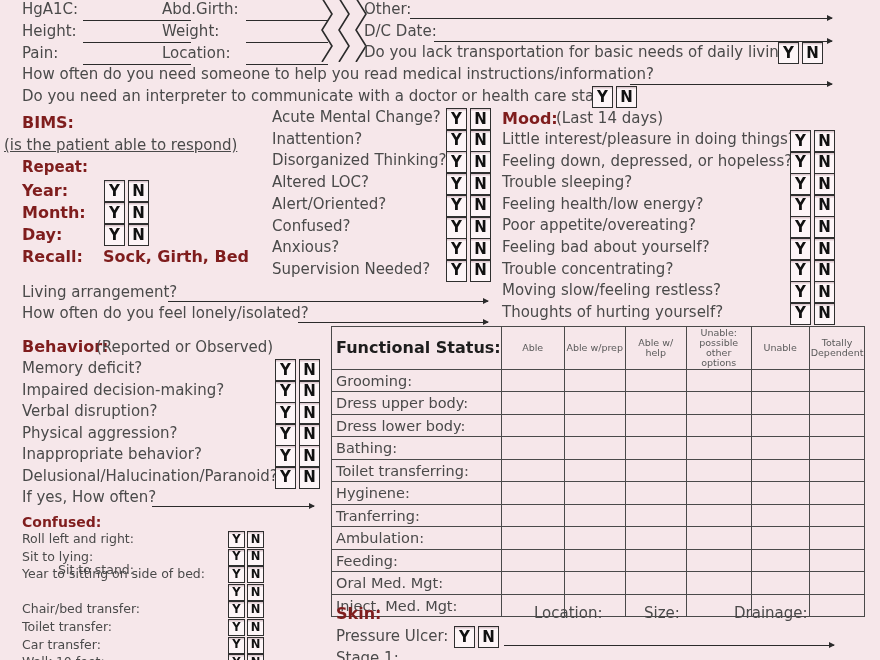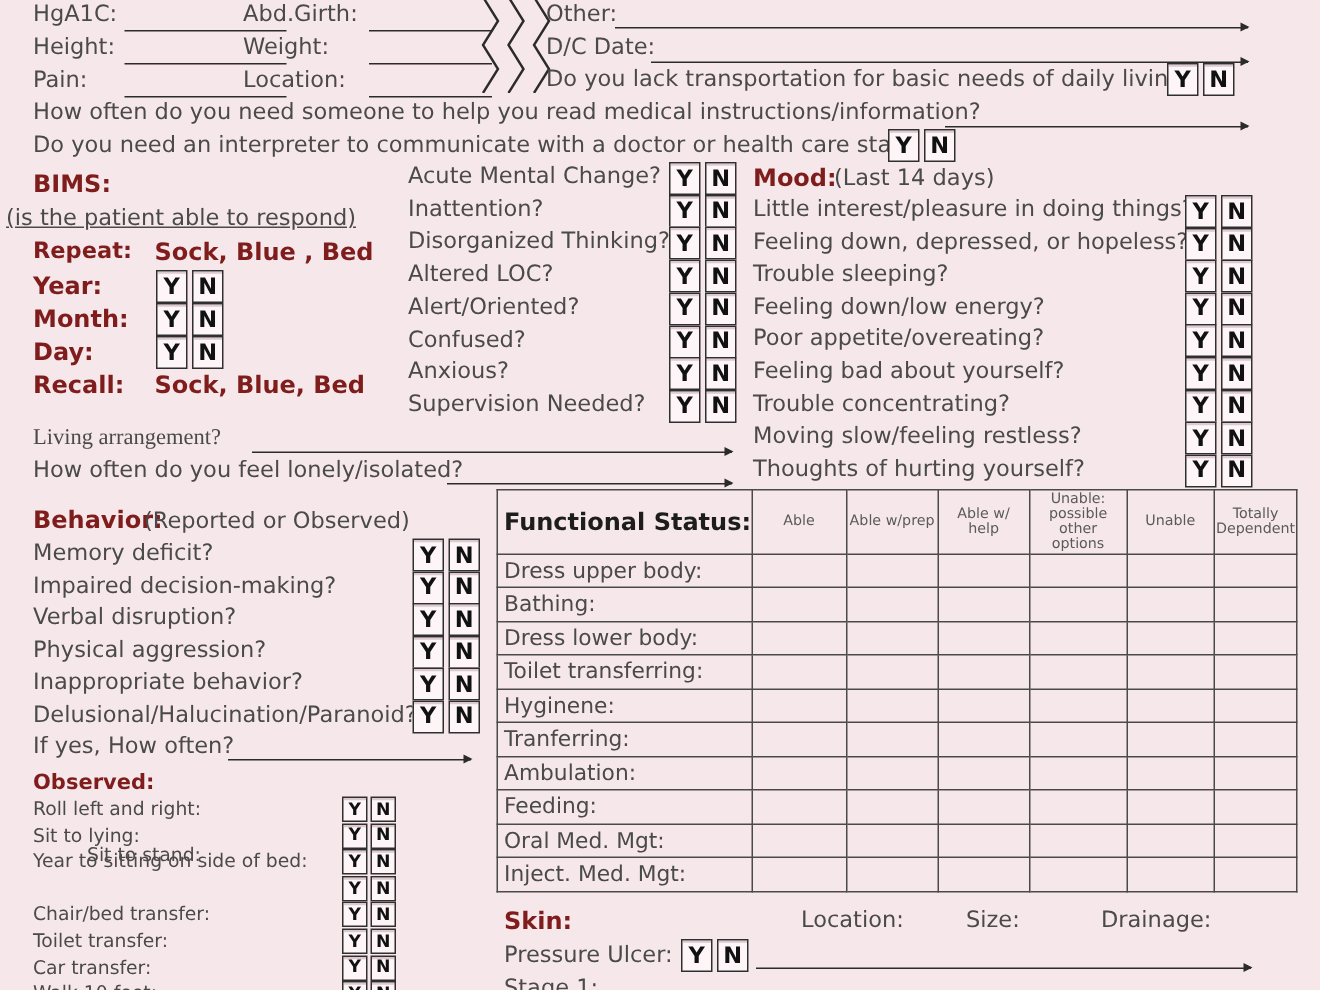--- a/index.html
+++ b/index.html
@@ -108,44 +108,43 @@
   <div class="abs lbl" style="left:22px;top:89px;">Do you need an interpreter to communicate with a doctor or health care staff?</div>
   <div class="yn" style="left:592px;top:86px;">
     <div class="ynbox">Y</div>
     <div class="ynbox">N</div>
   </div>
 
   <div class="abs lbl bold" style="left:22px;top:115px;font-size:16px;">BIMS:</div>
   <div class="abs lbl" style="left:4px;top:138px;text-decoration:underline;">(is the patient able to respond)</div>
 
   <div class="abs lbl bold" style="left:22px;top:160px;font-size:15px;">Repeat:</div>
-  <div class="abs lbl bold" style="left:103px;top:160px;font-size:16px;">Sock, Blue , Bed</div>
 
   <div class="abs lbl bold" style="left:22px;top:183px;font-size:16px;">Year:</div>
   <div class="yn" style="left:104px;top:180px;">
     <div class="ynbox">Y</div>
     <div class="ynbox">N</div>
   </div>
 
   <div class="abs lbl bold" style="left:22px;top:205px;font-size:16px;">Month:</div>
   <div class="yn" style="left:104px;top:202px;">
     <div class="ynbox">Y</div>
     <div class="ynbox">N</div>
   </div>
 
   <div class="abs lbl bold" style="left:22px;top:227px;font-size:16px;">Day:</div>
   <div class="yn" style="left:104px;top:224px;">
     <div class="ynbox">Y</div>
     <div class="ynbox">N</div>
   </div>
 
   <div class="abs lbl bold" style="left:22px;top:249px;font-size:16px;">Recall:</div>
-  <div class="abs lbl bold" style="left:103px;top:249px;font-size:16px;">Sock, Blue, Bed</div>
-
-  <div class="abs lbl" style="left:22px;top:285px;font-family:Liberation Serif, serif;">Living arrangement?</div>
+  <div class="abs lbl bold" style="left:103px;top:249px;font-size:16px;">Sock, Girth, Bed</div>
+
+  <div class="abs lbl" style="left:22px;top:285px;">Living arrangement?</div>
   <div class="rule-arrow" style="left:168px;top:301px;width:320px;"></div>
 
   <div class="abs lbl" style="left:22px;top:306px;">How often do you feel lonely/isolated?</div>
   <div class="rule-arrow" style="left:298px;top:322px;width:190px;"></div>
 
   <div id="mental-col">
       <div class="abs lbl" style="left: 272px; top: 110px;">Acute Mental Change?</div>
       <div class="yn" style="left: 446px; top: 108px;">
         <div class="ynbox">Y</div>
         <div class="ynbox">N</div>
@@ -198,21 +197,21 @@
       <div class="abs lbl" style="left: 502px; top: 153.6px;">Feeling down, depressed, or hopeless?</div>
       <div class="yn" style="left: 790px; top: 151.6px;">
         <div class="ynbox">Y</div>
         <div class="ynbox">N</div>
       </div>
       <div class="abs lbl" style="left: 502px; top: 175.2px;">Trouble sleeping?</div>
       <div class="yn" style="left: 790px; top: 173.2px;">
         <div class="ynbox">Y</div>
         <div class="ynbox">N</div>
       </div>
-      <div class="abs lbl" style="left: 502px; top: 196.8px;">Feeling down/low energy?</div>
+      <div class="abs lbl" style="left: 502px; top: 196.8px;">Feeling health/low energy?</div>
       <div class="yn" style="left: 790px; top: 194.8px;">
         <div class="ynbox">Y</div>
         <div class="ynbox">N</div>
       </div>
       <div class="abs lbl" style="left: 502px; top: 218.4px;">Poor appetite/overeating?</div>
       <div class="yn" style="left: 790px; top: 216.4px;">
         <div class="ynbox">Y</div>
         <div class="ynbox">N</div>
       </div>
       <div class="abs lbl" style="left: 502px; top: 240px;">Feeling bad about yourself?</div>
@@ -267,21 +266,21 @@
       </div>
       <div class="abs lbl" style="left: 22px; top: 468.5px;">Delusional/Halucination/Paranoid?</div>
       <div class="yn" style="left: 275px; top: 466.5px;">
         <div class="ynbox">Y</div>
         <div class="ynbox">N</div>
       </div>
     </div>
   <div class="abs lbl" style="left:22px;top:490px;">If yes, How often?</div>
   <div class="rule-arrow" style="left:152px;top:506px;width:162px;"></div>
 
-  <div class="abs lbl bold" style="left:22px;top:515px;font-size:14px;">Observed:</div>
+  <div class="abs lbl bold" style="left:22px;top:515px;font-size:14px;">Confused:</div>
   <div id="mobility-col">
       <div class="abs lbl small" style="left: 22px; top: 533px;">Roll left and right:</div>
       <div class="yn sm" style="left: 228px; top: 531px;">
         <div class="ynbox">Y</div>
         <div class="ynbox">N</div>
       </div>
       <div class="abs lbl small" style="left: 22px; top: 550.6px;">Sit to lying:</div>
       <div class="yn sm" style="left: 228px; top: 548.6px;">
         <div class="ynbox">Y</div>
         <div class="ynbox">N</div>
@@ -323,39 +322,48 @@
         <tr class="hdrrow">
           <td class="titlecell" style="width: 160px;">Functional Status:</td>
           <td class="hdr" style="width: 60px;">Able</td>
           <td class="hdr" style="width: 58px;">Able w/prep</td>
           <td class="hdr" style="width: 58px;">Able w/ help</td>
           <td class="hdr" style="width: 62px;">Unable: possible other options</td>
           <td class="hdr" style="width: 55px;">Unable</td>
           <td class="hdr" style="width: 52px;">Totally Dependent</td>
         </tr>
         <tr>
+          <td class="rowlabel">Grooming:</td>
+          <td></td>
+          <td></td>
+          <td></td>
+          <td></td>
+          <td></td>
+          <td></td>
+        </tr>
+        <tr>
           <td class="rowlabel">Dress upper body:</td>
           <td></td>
           <td></td>
           <td></td>
           <td></td>
           <td></td>
           <td></td>
         </tr>
         <tr>
+          <td class="rowlabel">Dress lower body:</td>
+          <td></td>
+          <td></td>
+          <td></td>
+          <td></td>
+          <td></td>
+          <td></td>
+        </tr>
+        <tr>
           <td class="rowlabel">Bathing:</td>
-          <td></td>
-          <td></td>
-          <td></td>
-          <td></td>
-          <td></td>
-          <td></td>
-        </tr>
-        <tr>
-          <td class="rowlabel">Dress lower body:</td>
           <td></td>
           <td></td>
           <td></td>
           <td></td>
           <td></td>
           <td></td>
         </tr>
         <tr>
           <td class="rowlabel">Toilet transferring:</td>
           <td></td>

